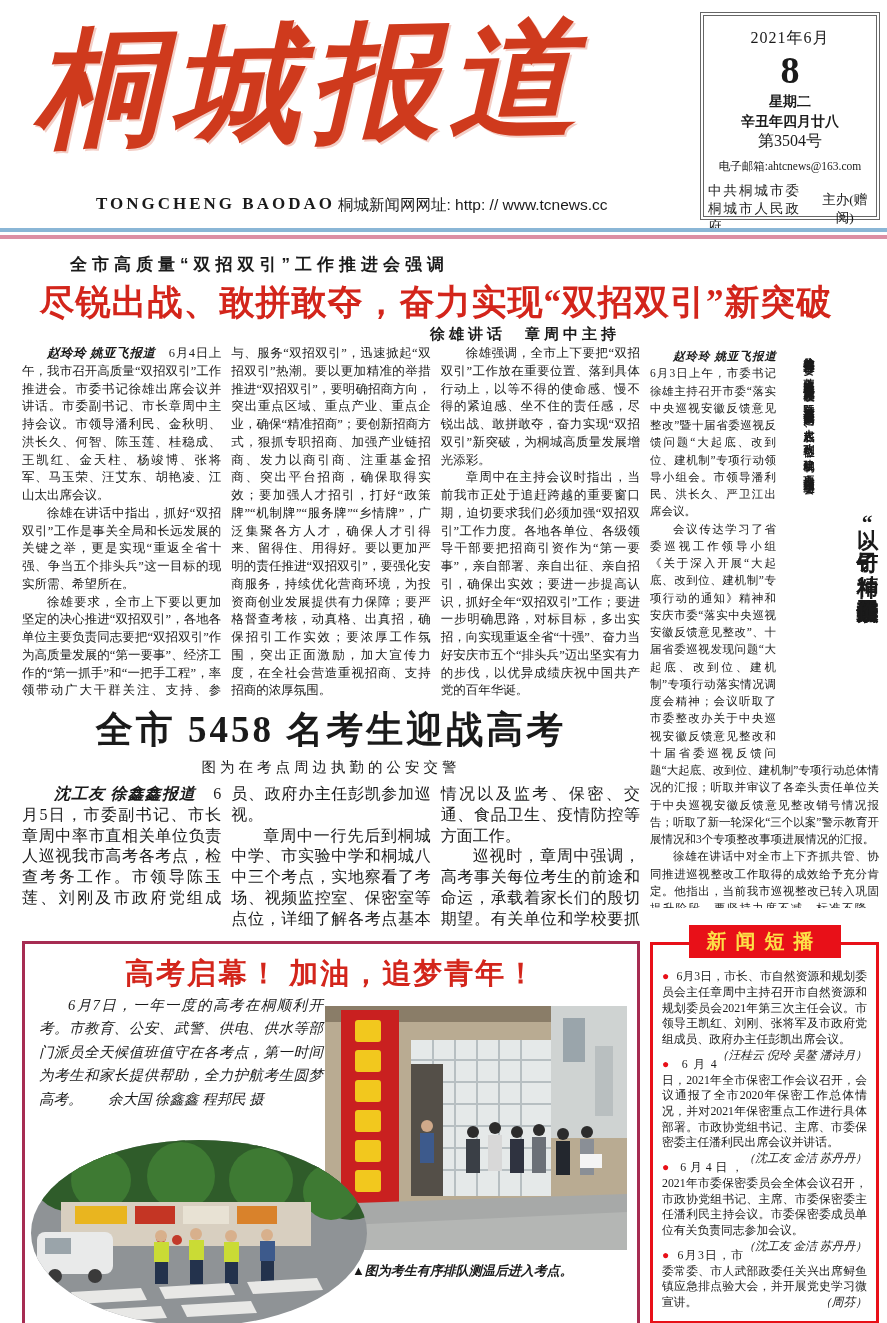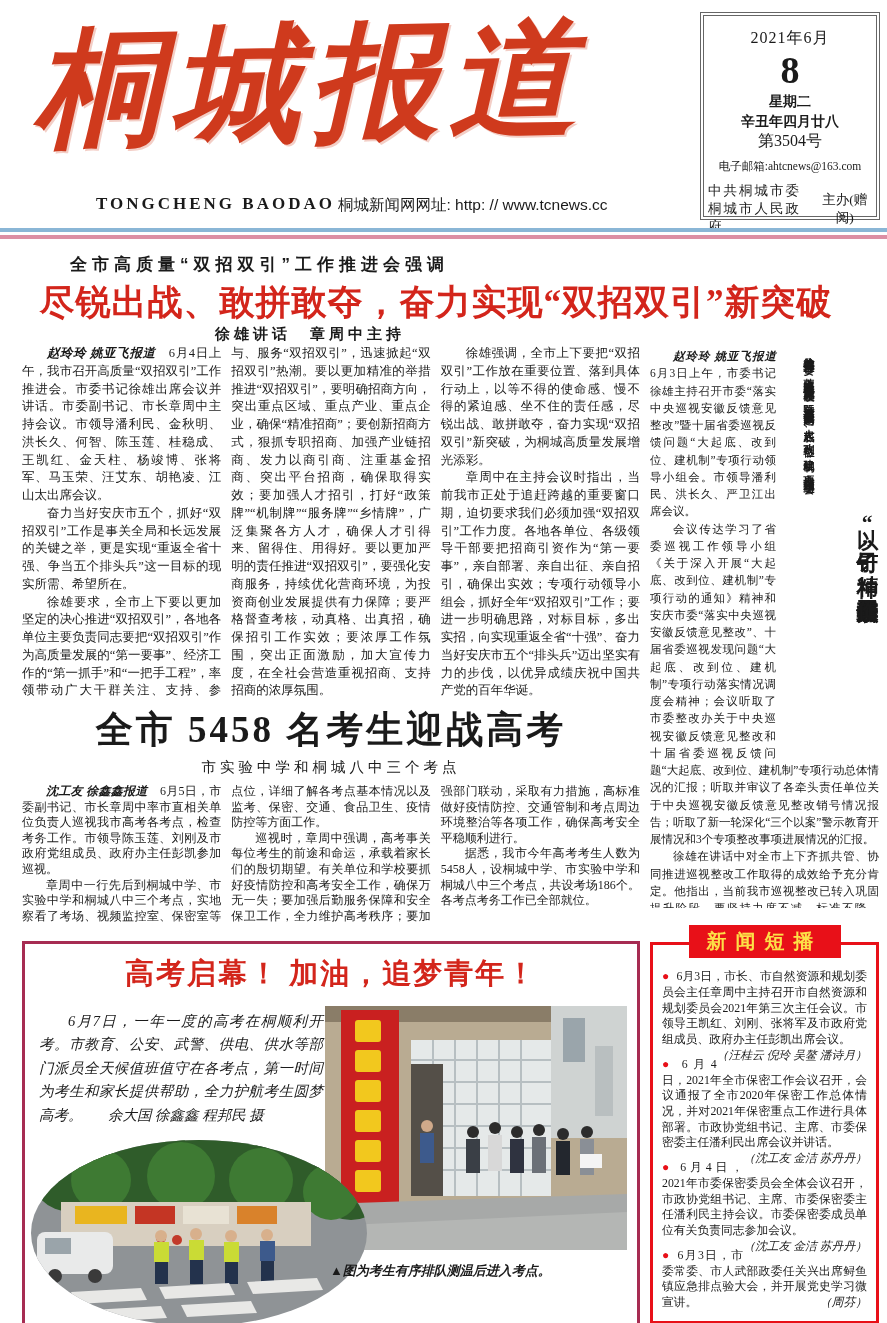--- a/index.html
+++ b/index.html
@@ -30,46 +30,46 @@
   .rule{position:absolute;left:0;top:228px;width:887px;}
   .rule .b{height:4px;background:var(--rule-blue);}
   .rule .w{height:3px;background:#fff;}
   .rule .p{height:4px;background:var(--rule-pink);}
 
   
   .kicker{position:absolute;left:70px;top:253px;font-size:17px;font-weight:bold;letter-spacing:5px;
     font-family:"Liberation Sans","DejaVu Sans",sans-serif;}
   .headline{position:absolute;left:0;top:279px;width:860px;text-align:center;color:var(--headline-red);
     font-size:35px;font-weight:900;letter-spacing:1px;padding-left:12px;}
-  .lead-sub{position:absolute;left:0;top:325px;width:620px;text-align:center;font-size:15px;
+  .lead-sub{position:absolute;left:0;top:325px;width:620px;text-align:right;font-size:15px;
     font-weight:bold;letter-spacing:4px;font-family:Liberation Sans, sans-serif;}
 
   
   .left-main{position:absolute;left:22px;top:345px;width:618px;}
   .lead-body{height:356px;column-count:3;column-gap:10px;overflow:hidden;
     font-size:12.5px;line-height:1.42;text-align:justify;}
   .lead-body p, .exam-body p, .vert-article p{text-indent:2em;}
   .reporter{font-weight:bold;font-style:italic;}
 
   .exam-head{margin-top:4px;text-align:center;font-size:37px;font-weight:900;letter-spacing:3px;}
   .exam-sub{text-align:center;font-size:14.5px;letter-spacing:4px;margin-top:3px;
     font-family:"Liberation Sans","DejaVu Sans",sans-serif;}
   .exam-body{margin-top:7px;height:148px;column-count:3;column-gap:10px;overflow:hidden;
-    font-size:12px;line-height:1.3;text-align:justify;}
+    font-size:16px;line-height:1.3;text-align:justify;}
 
   
   .photo-story{position:relative;margin-top:9px;width:618px;height:392px;border:3px solid var(--box-crimson);}
   .ps-title{position:absolute;left:0;top:10px;width:100%;text-align:center;color:var(--headline-red);
     font-size:29px;font-weight:900;letter-spacing:2px;}
-  .ps-intro{position:absolute;left:14px;top:66px;width:284px;font-size:14.5px;line-height:1.62;
+  .ps-intro{position:absolute;left:14px;top:50px;width:284px;font-size:14.5px;line-height:1.62;
     font-style:italic;text-align:justify;text-indent:2em;}
   .ps-credit{margin-left:1.5em;white-space:nowrap;}
   .ps-photo-main{position:absolute;right:10px;top:62px;width:302px;height:244px;overflow:hidden;}
   .ps-photo-ellipse{position:absolute;left:6px;top:196px;width:336px;height:186px;border-radius:50%;overflow:hidden;}
-  .ps-captions{position:absolute;left:305px;top:316px;width:290px;font-size:13px;line-height:1.7;
+  .ps-captions{position:absolute;left:327px;top:316px;width:290px;font-size:13px;line-height:1.7;
     font-style:italic;font-weight:bold;}
 
   
   .right-rail{position:absolute;left:650px;top:348px;width:229px;}
   .vert-article{height:560px;overflow:hidden;font-size:11.5px;line-height:1.5;text-align:justify;}
   .vt-float{float:right;width:96px;height:398px;margin-left:7px;display:flex;}
   .vt-subhead{writing-mode:vertical-rl;text-orientation:upright;font-size:11px;line-height:1.25;
     height:398px;width:32px;font-weight:bold;letter-spacing:1px;
     font-family:"Liberation Sans","DejaVu Sans",sans-serif;}
   .vt-headline{writing-mode:vertical-rl;text-orientation:upright;font-size:21.5px;font-weight:900;
@@ -115,28 +115,28 @@
       <div class="p"></div>
   </div>
 
   <div class="kicker">全市高质量“双招双引”工作推进会强调</div>
   <div class="headline">尽锐出战、敢拼敢夺，奋力实现“双招双引”新突破</div>
   <div class="lead-sub">徐雄讲话　章周中主持</div>
 
   <div class="left-main">
     <div class="lead-body">
         <p class=""><span class="reporter">赵玲玲 姚亚飞报道　</span>6月4日上午，我市召开高质量“双招双引”工作推进会。市委书记徐雄出席会议并讲话。市委副书记、市长章周中主持会议。市领导潘利民、金秋明、洪长久、何智、陈玉莲、桂稳成、王凯红、金天柱、杨竣博、张将军、马玉荣、汪艾东、胡艳凌、江山太出席会议。</p>
-        <p class="">奋力当好安庆市五个，抓好“双招双引”工作是事关全局和长远发展的关键之举，更是实现“重返全省十强、争当五个排头兵”这一目标的现实所需、希望所在。</p>
+        <p class="">徐雄在讲话中指出，抓好“双招双引”工作是事关全局和长远发展的关键之举，更是实现“重返全省十强、争当五个排头兵”这一目标的现实所需、希望所在。</p>
         <p class="">徐雄要求，全市上下要以更加坚定的决心推进“双招双引”，各地各单位主要负责同志要把“双招双引”作为高质量发展的“第一要事”、经济工作的“第一抓手”和“一把手工程”，率领带动广大干群关注、支持、参与、服务“双招双引”，迅速掀起“双招双引”热潮。要以更加精准的举措推进“双招双引”，要明确招商方向，突出重点区域、重点产业、重点企业，确保“精准招商”；要创新招商方式，狠抓专职招商、加强产业链招商、发力以商引商、注重基金招商、突出平台招商，确保取得实效；要加强人才招引，打好“政策牌”“机制牌”“服务牌”“乡情牌”，广泛集聚各方人才，确保人才引得来、留得住、用得好。要以更加严明的责任推进“双招双引”，要强化安商服务，持续优化营商环境，为投资商创业发展提供有力保障；要严格督查考核，动真格、出真招，确保招引工作实效；要浓厚工作氛围，突出正面激励，加大宣传力度，在全社会营造重视招商、支持招商的浓厚氛围。</p>
         <p class="">徐雄强调，全市上下要把“双招双引”工作放在重要位置、落到具体行动上，以等不得的使命感、慢不得的紧迫感、坐不住的责任感，尽锐出战、敢拼敢夺，奋力实现“双招双引”新突破，为桐城高质量发展增光添彩。</p>
-        <p class="">章周中在主持会议时指出，当前我市正处于追赶跨越的重要窗口期，迫切要求我们必须加强“双招双引”工作力度。各地各单位、各级领导干部要把招商引资作为“第一要事”，亲自部署、亲自出征、亲自招引，确保出实效；专项行动领导小组会，抓好全年“双招双引”工作；要进一步明确思路，对标目标，多出实招，向实现重返全省“十强”、奋力当好安庆市五个“排头兵”迈出坚实有力的步伐，以优异成绩庆祝中国共产党的百年华诞。</p>
+        <p class="">章周中在主持会议时指出，当前我市正处于追赶跨越的重要窗口期，迫切要求我们必须加强“双招双引”工作力度。各地各单位、各级领导干部要把招商引资作为“第一要事”，亲自部署、亲自出征、亲自招引，确保出实效；要进一步提高认识，抓好全年“双招双引”工作；要进一步明确思路，对标目标，多出实招，向实现重返全省“十强”、奋力当好安庆市五个“排头兵”迈出坚实有力的步伐，以优异成绩庆祝中国共产党的百年华诞。</p>
       </div>
 
     <div class="exam-head">全市 5458 名考生迎战高考</div>
-    <div class="exam-sub">市实验中学和桐城八中三个考点</div>
+    <div class="exam-sub">图为在考点周边执勤的公安交警</div>
     <div class="exam-body">
         <p class=""><span class="reporter">沈工友 徐鑫鑫报道　</span>6月5日，市委副书记、市长章周中率市直相关单位负责人巡视我市高考各考点，检查考务工作。市领导陈玉莲、刘刚及市政府党组成员、政府办主任彭凯参加巡视。</p>
         <p class="">章周中一行先后到桐城中学、市实验中学和桐城八中三个考点，实地察看了考场、视频监控室、保密室等点位，详细了解各考点基本情况以及监考、保密、交通、食品卫生、疫情防控等方面工作。</p>
         <p class="">巡视时，章周中强调，高考事关每位考生的前途和命运，承载着家长们的殷切期望。有关单位和学校要抓好疫情防控和高考安全工作，确保万无一失；要加强后勤服务保障和安全保卫工作，全力维护高考秩序；要加强部门联动，采取有力措施，高标准做好疫情防控、交通管制和考点周边环境整治等各项工作，确保高考安全平稳顺利进行。</p>
         <p class="">据悉，我市今年高考考生人数为5458人，设桐城中学、市实验中学和桐城八中三个考点，共设考场186个。各考点考务工作已全部就位。</p>
       </div>
 
     <div class="photo-story">
       <div class="ps-title">高考启幕！ 加油，追梦青年！</div>
       <div class="ps-intro">

